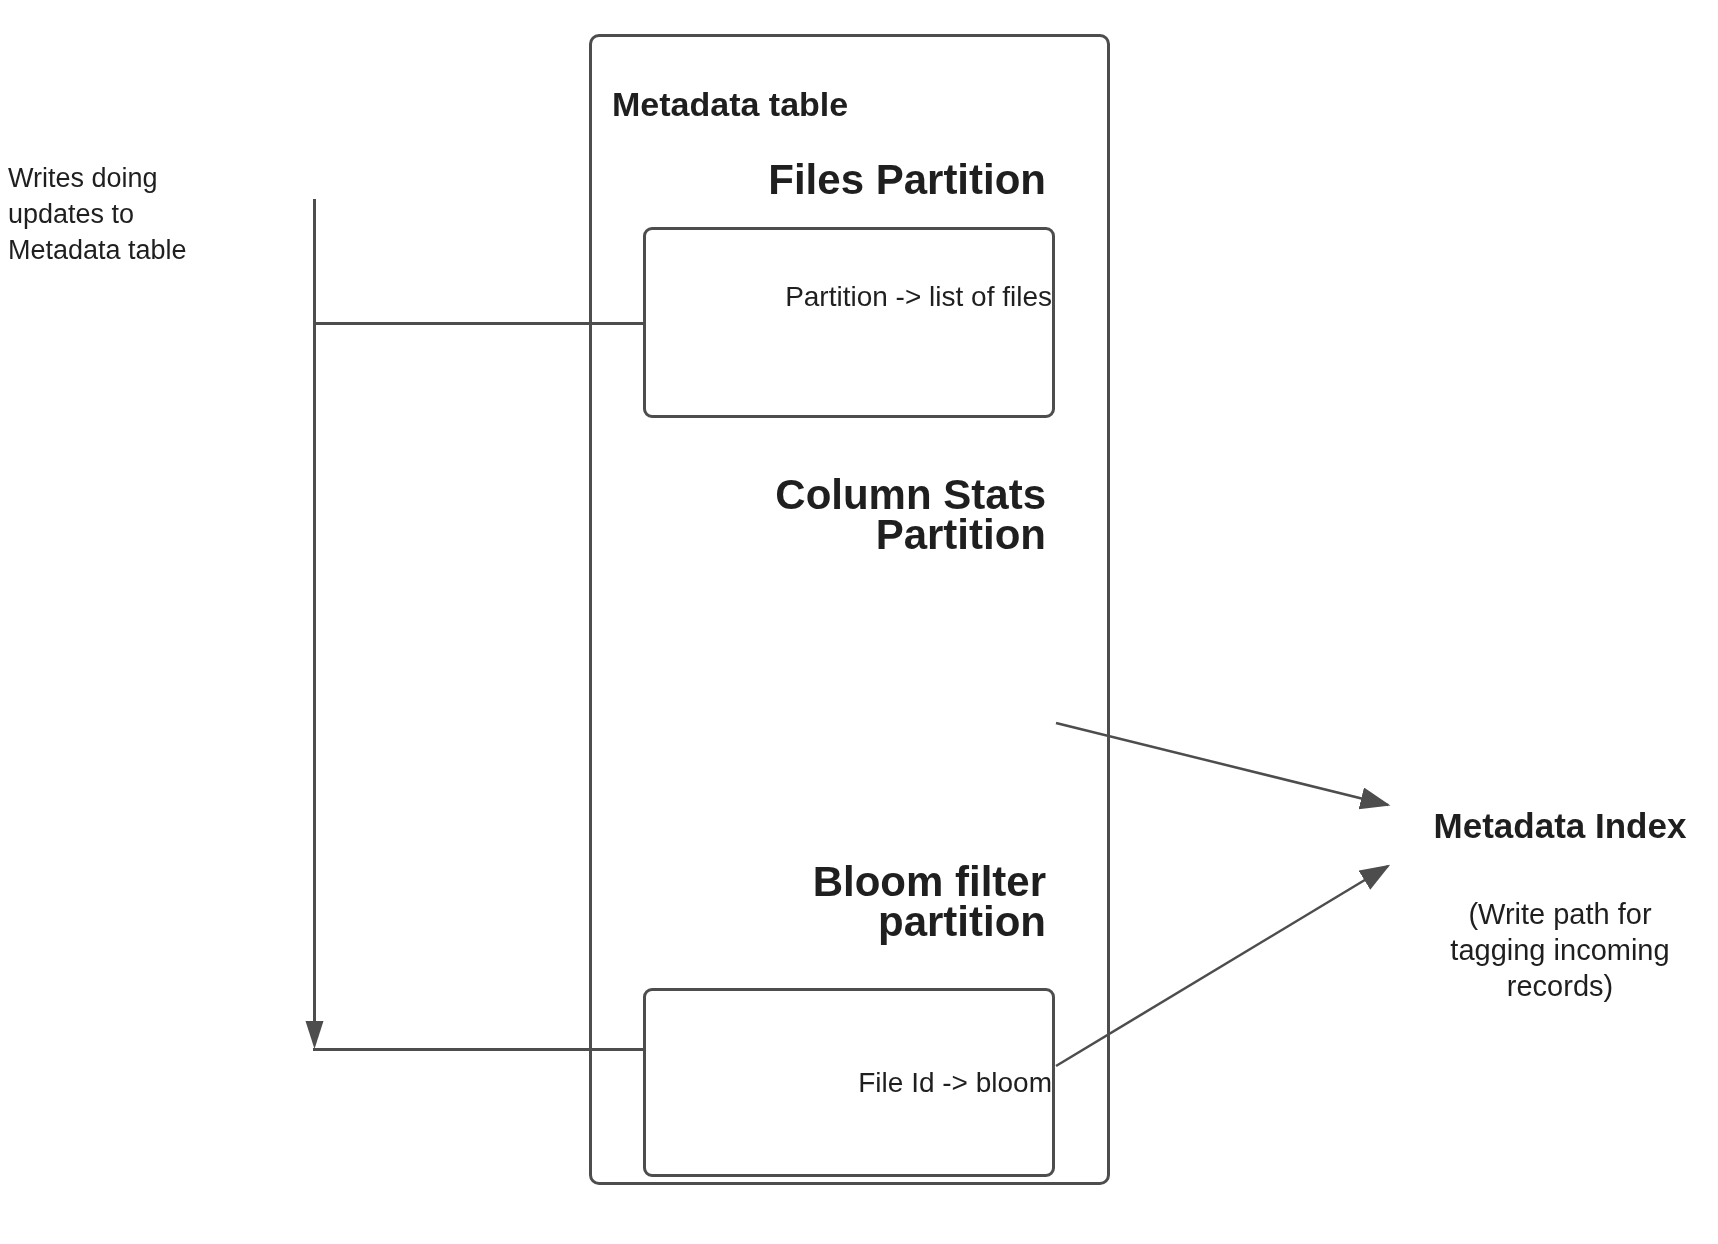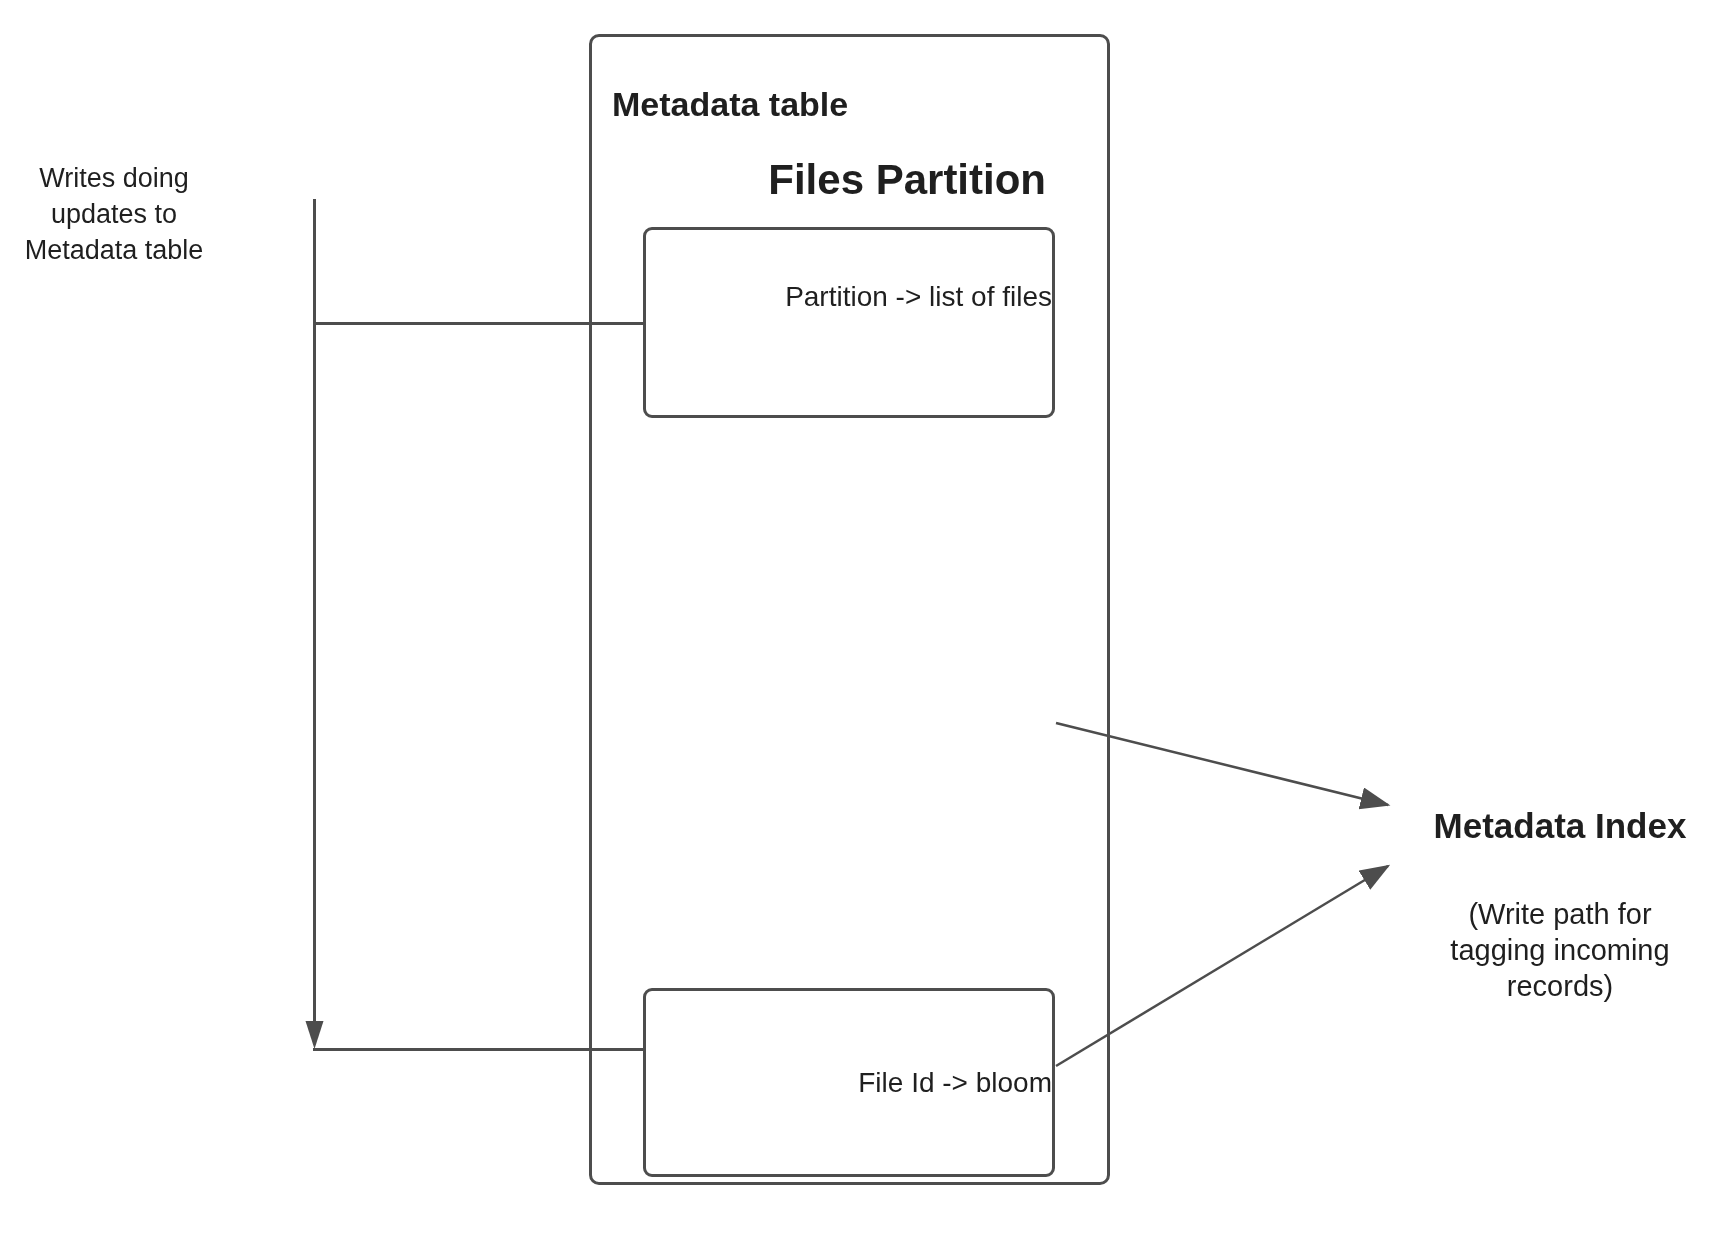--- a/index.html
+++ b/index.html
@@ -10,21 +10,21 @@
     background: #ffffff;
     font-family: "Liberation Sans", "DejaVu Sans", sans-serif;
     color: #1f1f1f;
     overflow: hidden;
   }
   .abs { position: absolute; }
   .multiline { white-space: pre-wrap; }
 
   .note {
     left: 8px; top: 160px; width: 212px;
-    font-size: 27px; line-height: 36px; text-align: center;
+    font-size: 27px; line-height: 36px; text-align: left;
   }
 
   .container {
     left: 589px; top: 34px; width: 521px; height: 1151px;
     border: 3px solid #4d4d4d; border-radius: 10px;
     background: transparent; box-sizing: border-box;
   }
 
   .container-title {
     left: 612px; top: 84px;
@@ -102,21 +102,25 @@
 
   <div class="abs container"></div>
 
   <div class="abs container-title">Metadata table</div>
 
   <div class="abs part-heading h-files multiline">Files Partition</div>
   <div class="box box-files">
     <span class="box-text multiline">Partition -&gt; list of files</span>
   </div>
 
+  <div class="abs part-heading h-stats multiline">Column Stats
+Partition</div>
 
+  <div class="abs part-heading h-bloom multiline">Bloom filter
+partition</div>
   <div class="box box-bloom">
     <span class="box-text multiline">File Id -&gt; bloom</span>
   </div>
 
   <div class="abs index-title">Metadata Index</div>
   <div class="abs index-subtitle multiline">(Write path for
 tagging incoming
 records)</div>
 
 </div>

